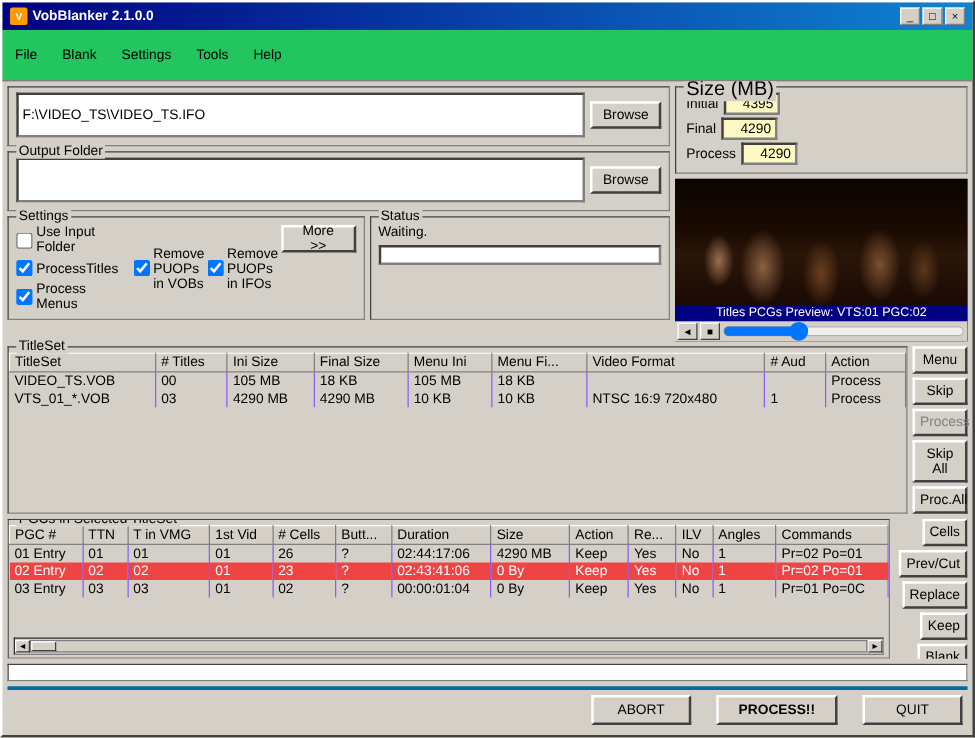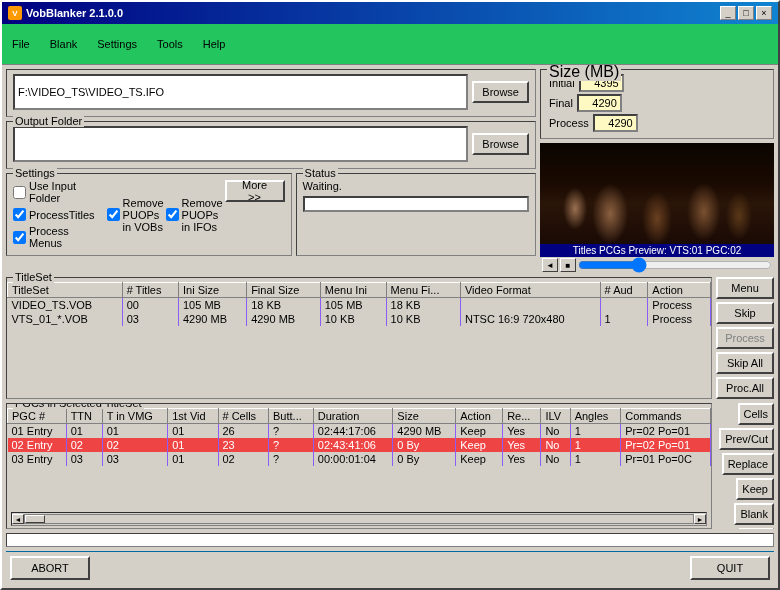--- a/index.html
+++ b/index.html
@@ -311,21 +311,21 @@
     }
     .data-table tr.selected td {
       background: #ef4444;
       color: white;
     }
     .right-buttons {
       display: flex;
       flex-direction: column;
       gap: 3px;
       flex-shrink: 0;
-      width: 58px;
+      width: 44px;
     }
     .right-btn {
       background: #d4d0c8;
       border: 2px solid #fff;
       border-right-color: #404040;
       border-bottom-color: #404040;
       padding: 3px 4px;
       cursor: pointer;
       font-size: 11px;
       text-align: center;
@@ -386,25 +386,25 @@
       border-bottom-color: #404040;
       font-size: 7px;
       display: flex;
       align-items: center;
       justify-content: center;
       cursor: pointer;
     }
     .bottom-bar {
       display: flex;
       align-items: center;
-      justify-content: space-between;
+      justify-content: flex-end;
       gap: 20px;
       padding: 4px;
       flex-shrink: 0;
-      border-top: 1px solid #0369a1;
+      border-top: 3px solid #0369a1;
     }
     .main-btn {
       background: #d4d0c8;
       border: 2px solid #fff;
       border-right-color: #404040;
       border-bottom-color: #404040;
       padding: 4px 16px;
       cursor: pointer;
       font-size: 11px;
       min-width: 80px;
@@ -692,17 +692,18 @@
         <button class="right-btn">Keep</button>
         <button class="right-btn">Blank</button>
         <button class="right-btn">Strip</button>
       </div>
     </div>
 
     <div style="height:14px; background:white; border:1px solid #808080; border-top-color:#404040; border-left-color:#404040; margin:0 0 0 0; flex-shrink:0;"></div>
 
     <div class="bottom-bar">
       <button class="main-btn">ABORT</button>
+      <button class="main-btn" style="font-weight:bold;">PROCESS!!</button>
       <button class="main-btn">QUIT</button>
     </div>
 
   </div>
 </div>
 
 </body></html>

